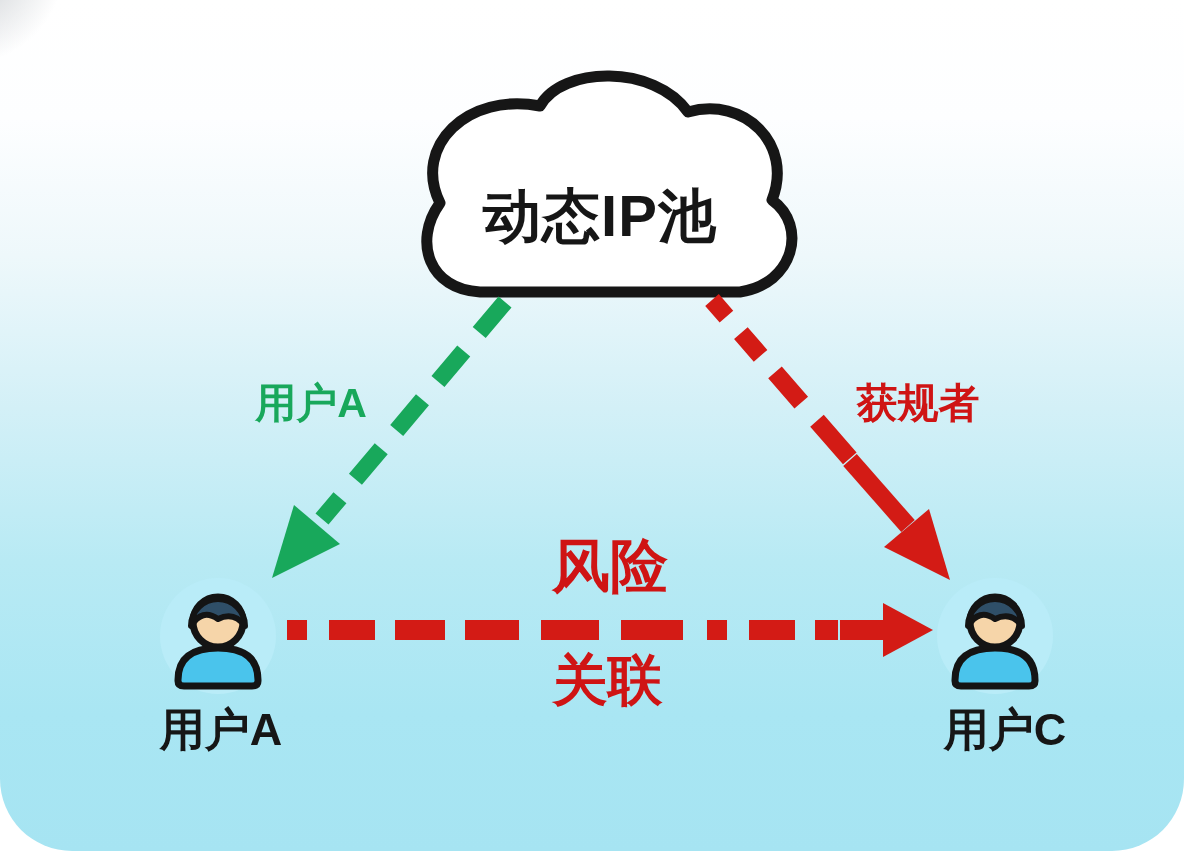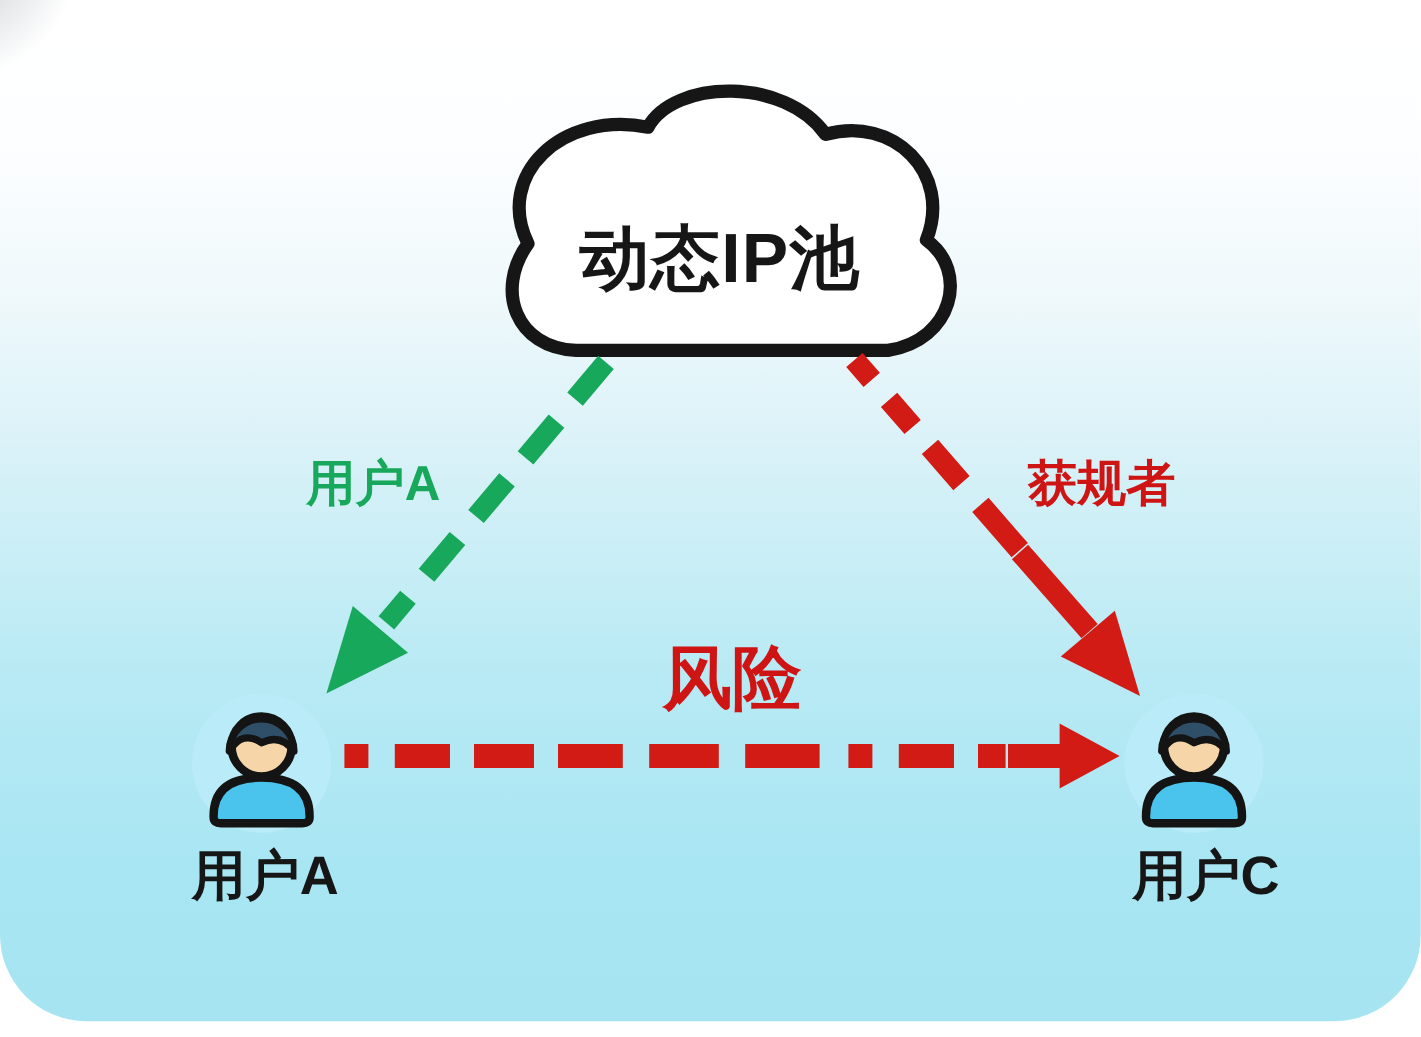--- a/index.html
+++ b/index.html
@@ -87,15 +87,16 @@
     </g>
     <g>
       <use href="#avatar" transform="translate(935,576)"></use>
     </g>
   </svg>
 
   <div class="lbl lbl-cloud">动态IP池</div>
   <div class="lbl lbl-green">用户A</div>
   <div class="lbl lbl-risk">风险</div>
   <div class="lbl lbl-redge">获规者</div>
+  <div class="lbl lbl-link">关联</div>
   <div class="lbl lbl-name-a">用户A</div>
   <div class="lbl lbl-name-c">用户C</div>
 </div>
 
 </body></html>

